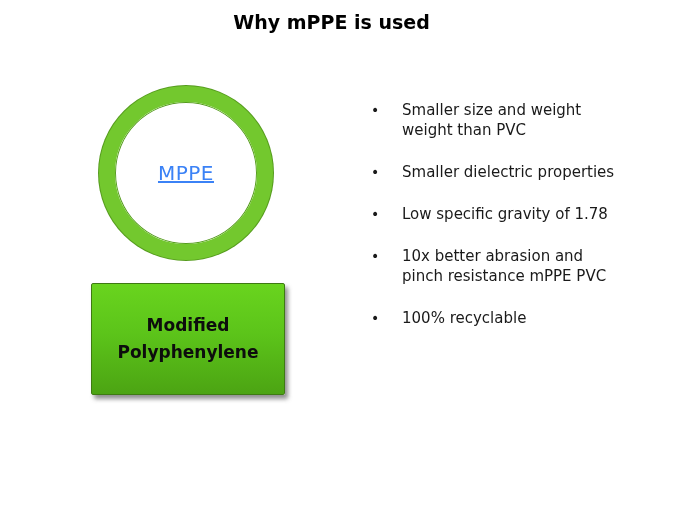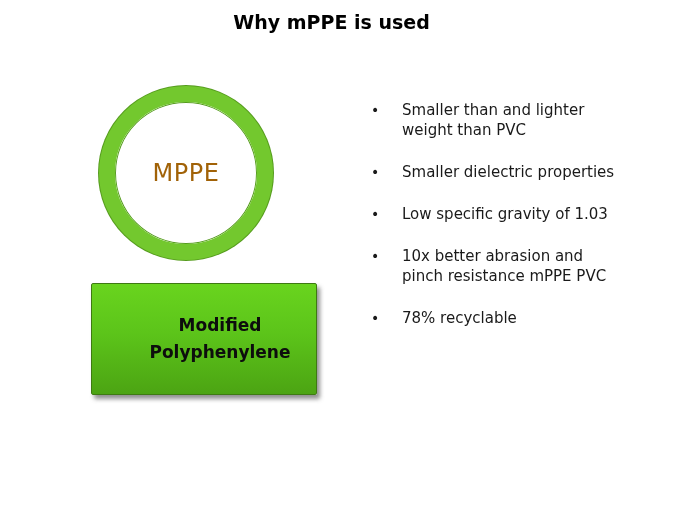--- a/index.html
+++ b/index.html
@@ -30,40 +30,40 @@
     height: 142px;
     background: #ffffff;
     border: 16px solid #73C82E;
     border-radius: 50%;
     box-shadow: 0 0 0 1px #569C1E, inset 0 0 0 1px #569C1E;
     display: flex;
     align-items: center;
     justify-content: center;
   }
   .mppe-ring-label {
-    font-size: 24px;
-    color: #a16207;
+    font-size: 20px;
+    color: #3b82f6;
     letter-spacing: 0.5px;
+    text-decoration: underline;
   }
   .mppe-box {
     position: absolute;
     left: 91px;
     top: 283px;
     width: 192px;
     height: 110px;
     background: linear-gradient(180deg, #69D41E 0%, #5CC41A 45%, #4CA413 100%);
     border: 1px solid #3E7A12;
     border-radius: 2px;
     box-shadow: 3px 4px 4px rgba(110,110,110,0.75);
     display: flex;
     flex-direction: column;
     align-items: center;
     justify-content: center;
     text-align: center;
-    padding-left: 32px;
   }
   .mppe-box .box-line {
     font-size: 17px;
     font-weight: bold;
     color: #0D0D0D;
     line-height: 27px;
   }
   .bullet-list {
     position: absolute;
     left: 371px;
@@ -101,38 +101,38 @@
 
   <div class="mppe-box">
     <span class="box-line">Modified</span>
     <span class="box-line">Polyphenylene</span>
   </div>
 
   <div class="bullet-list">
 
     <div class="bullet-item">
       <span class="bullet-marker">•</span>
-      <span class="bullet-text">Smaller than and lighter weight than PVC</span>
+      <span class="bullet-text">Smaller size and weight weight than PVC</span>
     </div>
 
     <div class="bullet-item">
       <span class="bullet-marker">•</span>
       <span class="bullet-text">Smaller dielectric properties</span>
     </div>
 
     <div class="bullet-item">
       <span class="bullet-marker">•</span>
-      <span class="bullet-text">Low specific gravity of 1.03</span>
+      <span class="bullet-text">Low specific gravity of 1.78</span>
     </div>
 
     <div class="bullet-item">
       <span class="bullet-marker">•</span>
       <span class="bullet-text">10x better abrasion and pinch resistance mPPE PVC</span>
     </div>
 
     <div class="bullet-item">
       <span class="bullet-marker">•</span>
-      <span class="bullet-text">78% recyclable</span>
+      <span class="bullet-text">100% recyclable</span>
     </div>
 
   </div>
 
 </div>
 
 </body></html>

